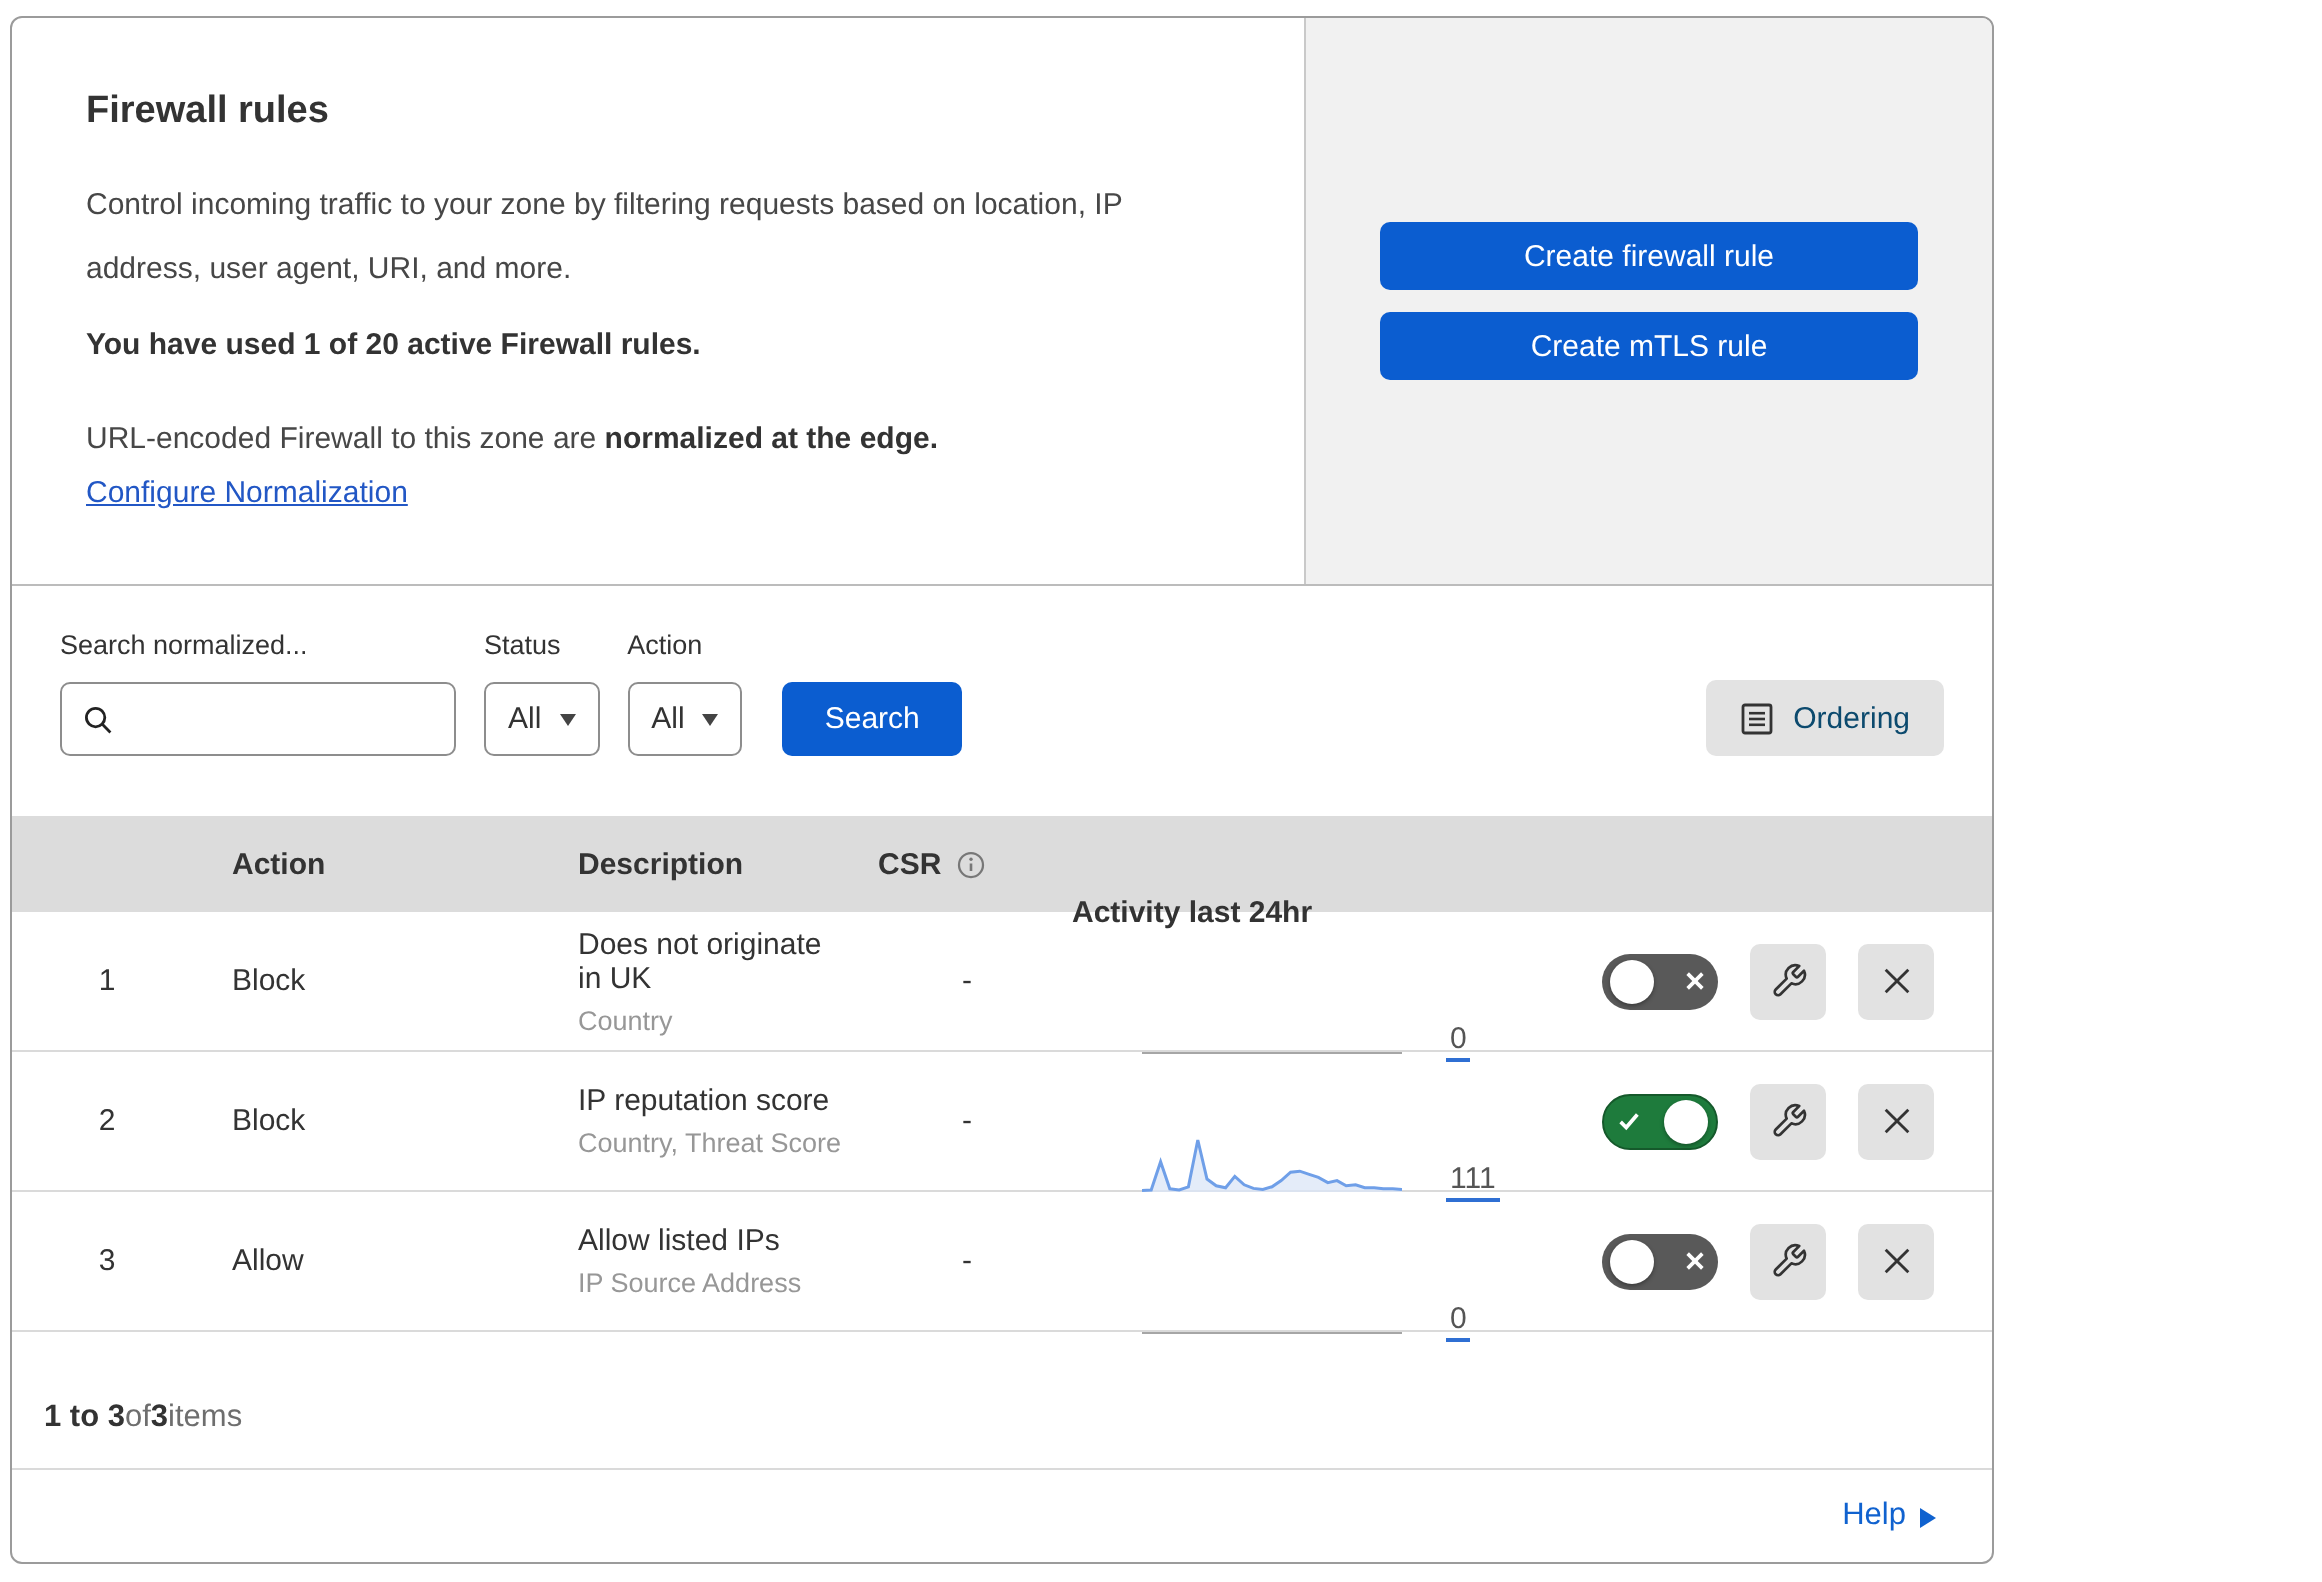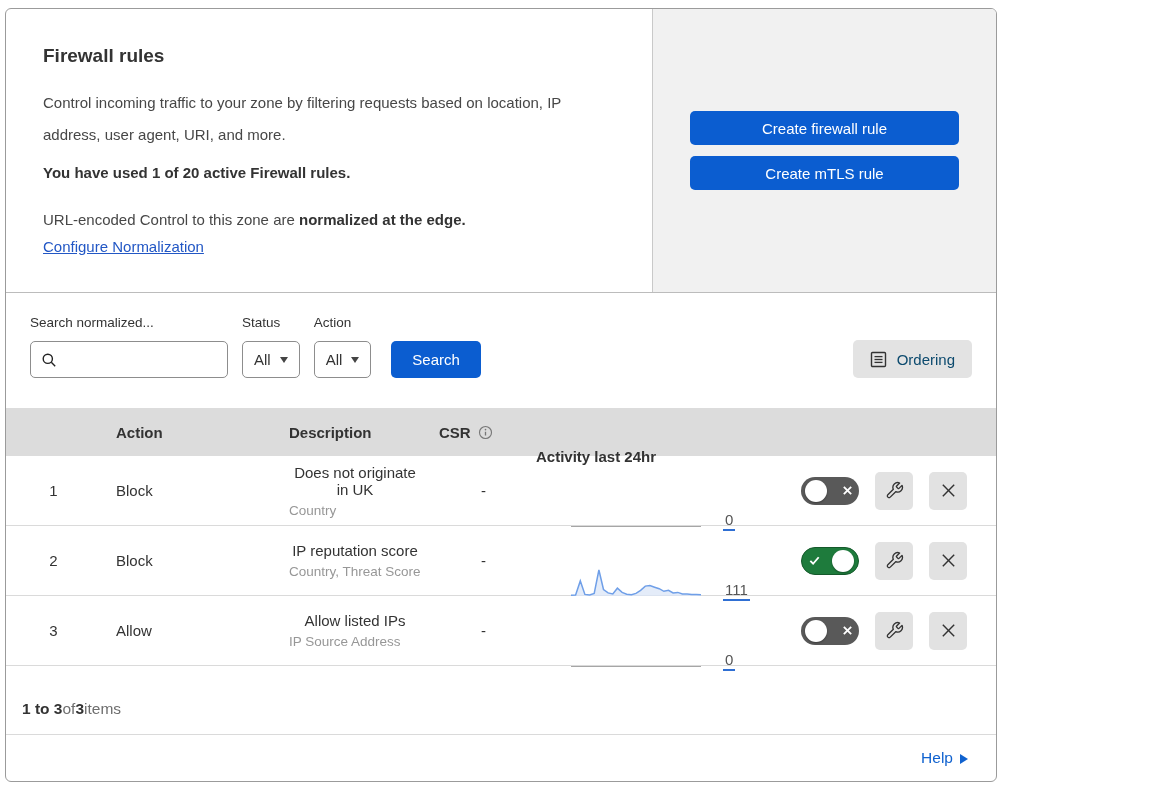--- a/index.html
+++ b/index.html
@@ -58,21 +58,21 @@
     background: #e3e3e3; color: #0c4a6e; font-size: 15px; font-family: inherit;
     display: flex; align-items: center; gap: 10px; cursor: pointer;
   }
 
   
   .thead { display: flex; align-items: center; background: #dcdcdc; height: 48px; font-size: 15px; font-weight: 700; color: #333; }
   .trow { display: flex; align-items: center; height: 70px; border-bottom: 1px solid #dadada; background: #fff; }
   .c-num { width: 95px; text-align: center; font-size: 15px; color: #333; }
   .c-action { width: 175px; padding-left: 15px; font-size: 15px; color: #333; }
   .c-desc { flex: 1; padding-left: 13px; }
-  .c-desc .d-main { font-size: 15px; color: #333; margin-bottom: 5px; text-align: center; }
+  .c-desc .d-main { font-size: 15px; color: #333; margin-bottom: 5px; }
   .c-desc .d-sub { font-size: 13.5px; color: #979797; }
   .c-csr { width: 100px; padding-left: 18px; font-size: 15px; color: #333; }
   .c-csr.val { padding-left: 60px; }
   .c-activity { width: 280px; padding-left: 50px; display: flex; align-items: flex-end; margin-top: 48px; }
   .c-activity.th-pad { padding-left: 15px; align-items: center; }
   .c-controls { width: 195px; display: flex; align-items: center; gap: 16px; }
 
   .sparkbox { width: 130px; height: 36px; position: relative; display: flex; align-items: flex-end; }
   .flatline { width: 130px; height: 1px; background: #a6a6a6; margin-bottom: 6px; }
   .count-link { margin-left: 22px; margin-bottom: 2px; font-size: 15px; color: #555; border-bottom: 2px solid #2f6fd3; padding: 0 2px 1px 2px; cursor: pointer; text-decoration: none; }
@@ -103,21 +103,21 @@
 </head>
 <body>
 
 <div class="card">
 
   <div class="header-section">
     <div class="header-left">
       <div class="page-title">Firewall rules</div>
       <p class="page-desc">Control incoming traffic to your zone by filtering requests based on location, IP address, user agent, URI, and more.</p>
       <p class="usage-line">You have used 1 of 20 active Firewall rules.</p>
-      <p class="norm-line"><span>URL-encoded Control to this zone are </span><b>normalized at the edge.</b></p>
+      <p class="norm-line"><span>URL-encoded Firewall to this zone are </span><b>normalized at the edge.</b></p>
       <a class="link">Configure Normalization</a>
     </div>
     <div class="header-right">
       <button class="btn-primary">Create firewall rule</button>
       <button class="btn-primary">Create mTLS rule</button>
     </div>
   </div>
 
   <div class="filter-bar">
     <div class="fgroup">

